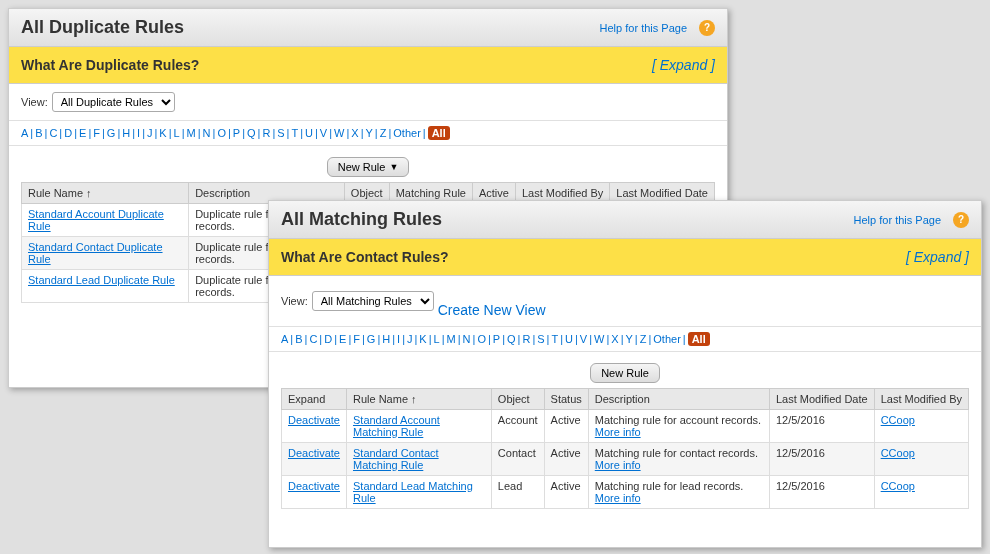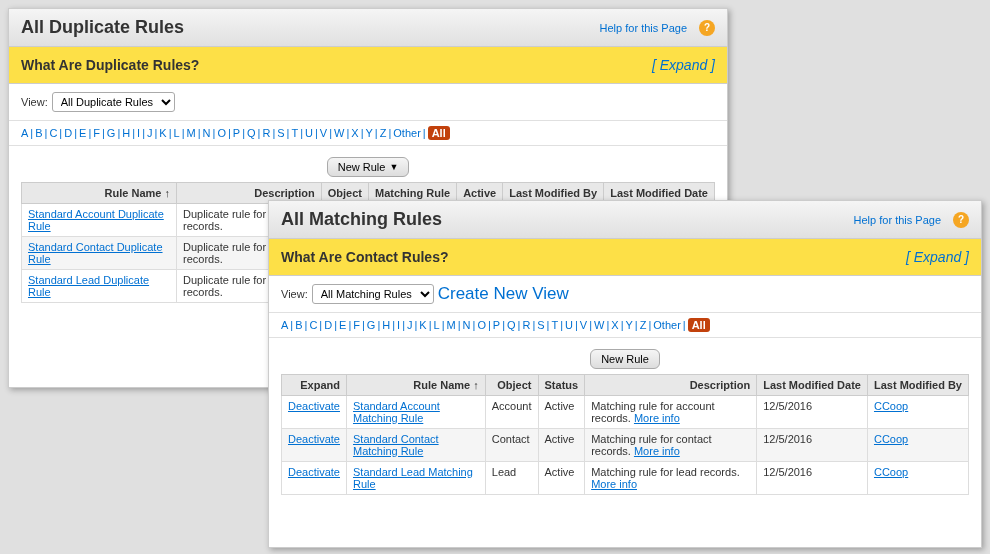--- a/index.html
+++ b/index.html
@@ -108,23 +108,24 @@
       color: #333;
     }
     .view-select {
       font-size: 11px;
       padding: 2px 4px;
       border: 1px solid #aaa;
       border-radius: 3px;
       background: #fff;
     }
     .create-link {
-      font-size: 17px;
+      font-size: 14px;
       color: #0070d2;
       text-decoration: none;
+      margin-top: 18px;
     }
 
     
     .alpha-nav {
       padding: 5px 12px;
       border-bottom: 1px solid #e0e0e0;
       font-size: 11px;
       color: #0070d2;
       display: flex;
       flex-wrap: nowrap;
@@ -176,22 +177,22 @@
     
     .data-table {
       width: 100%;
       border-collapse: collapse;
       font-size: 11px;
     }
     .data-table th {
       background: #e8e8e8;
       border: 1px solid #ccc;
       padding: 4px 6px;
-      text-align: right;
-      font-weight: bold;
+      text-align: left;
+      font-weight: normal;
       color: #333;
       white-space: nowrap;
     }
     .data-table td {
       border: 1px solid #ddd;
       padding: 4px 6px;
       vertical-align: top;
       color: #333;
     }
     .data-table tr:nth-child(even) td {

